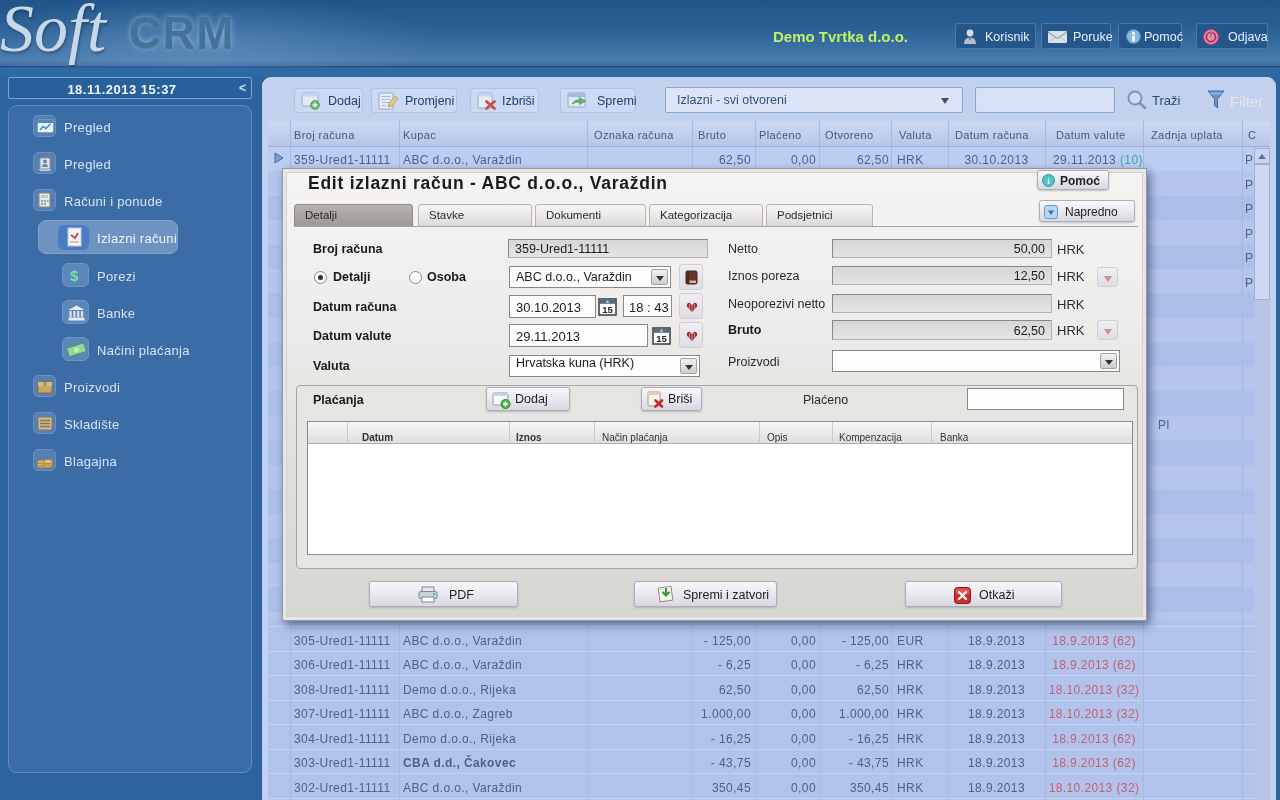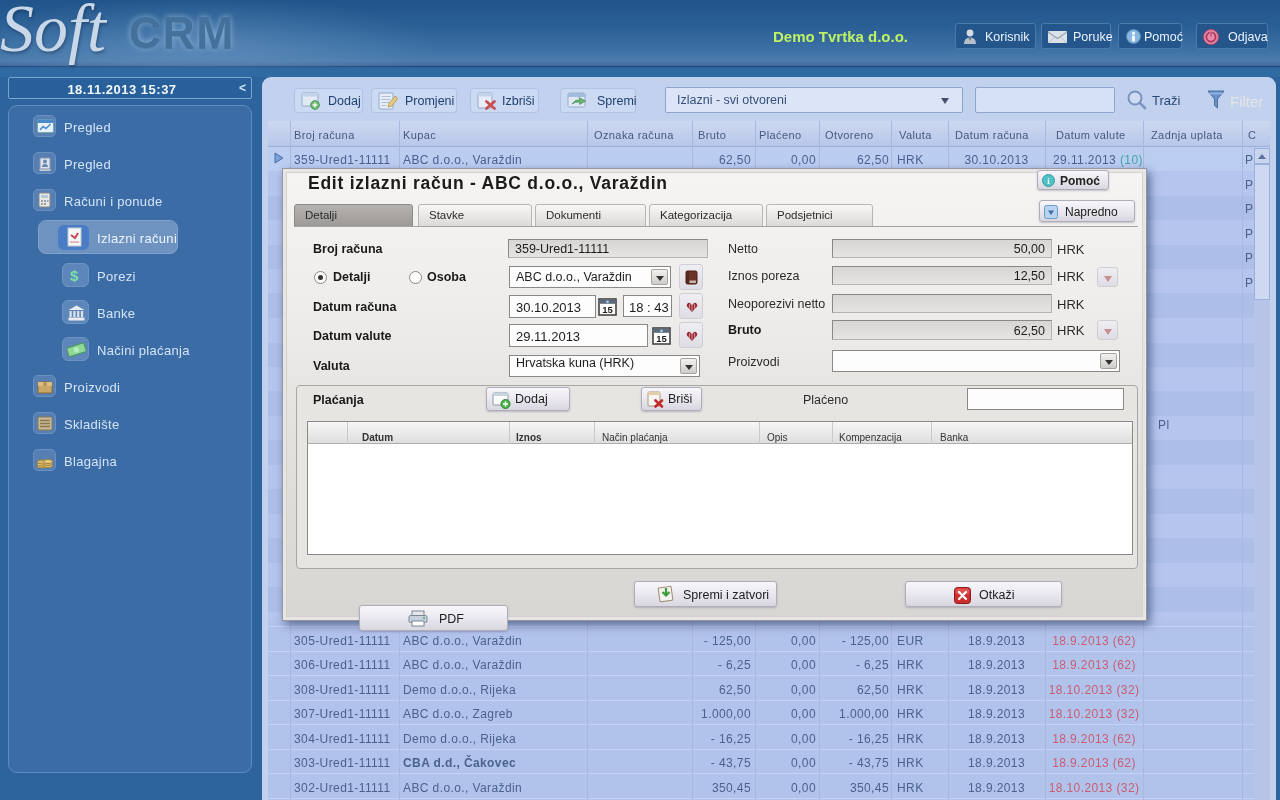--- a/index.html
+++ b/index.html
@@ -548,21 +548,21 @@
 <div class="ph" style="left:767px;">Opis</div>
 <div class="ph" style="left:839px;">Kompenzacija</div>
 <div class="ph" style="left:940px;">Banka</div>
 <div class="pvln" style="left:347px;"></div>
 <div class="pvln" style="left:509px;"></div>
 <div class="pvln" style="left:594px;"></div>
 <div class="pvln" style="left:759px;"></div>
 <div class="pvln" style="left:832px;"></div>
 <div class="pvln" style="left:931px;"></div>
 
-<div class="gbtn" style="left:359px;top:581px;width:149px;height:26px;margin-top:24px;">
+<div class="gbtn" style="left:369px;top:581px;width:149px;height:26px;">
   <svg width="20" height="17" style="position:absolute;left:48px;top:4px;">
       <rect x="4" y="1" width="12" height="5" fill="#e8e8ec" stroke="#7a8898"></rect>
       <rect x="1" y="5.5" width="18" height="7" rx="1.5" fill="#c8d0dc" stroke="#7a8898"></rect>
       <rect x="4" y="11" width="12" height="5" fill="#fff" stroke="#7a8898"></rect>
       <circle cx="16" cy="8" r="1" fill="#4a7"></circle>
     </svg>
   <span style="position:absolute;left:79px;top:6px;font-size:12.5px;color:#222;">PDF</span>
 </div>
 <div class="gbtn" style="left:634px;top:581px;width:143px;height:26px;">
   <svg width="19" height="19" style="position:absolute;left:22px;top:3px;">

